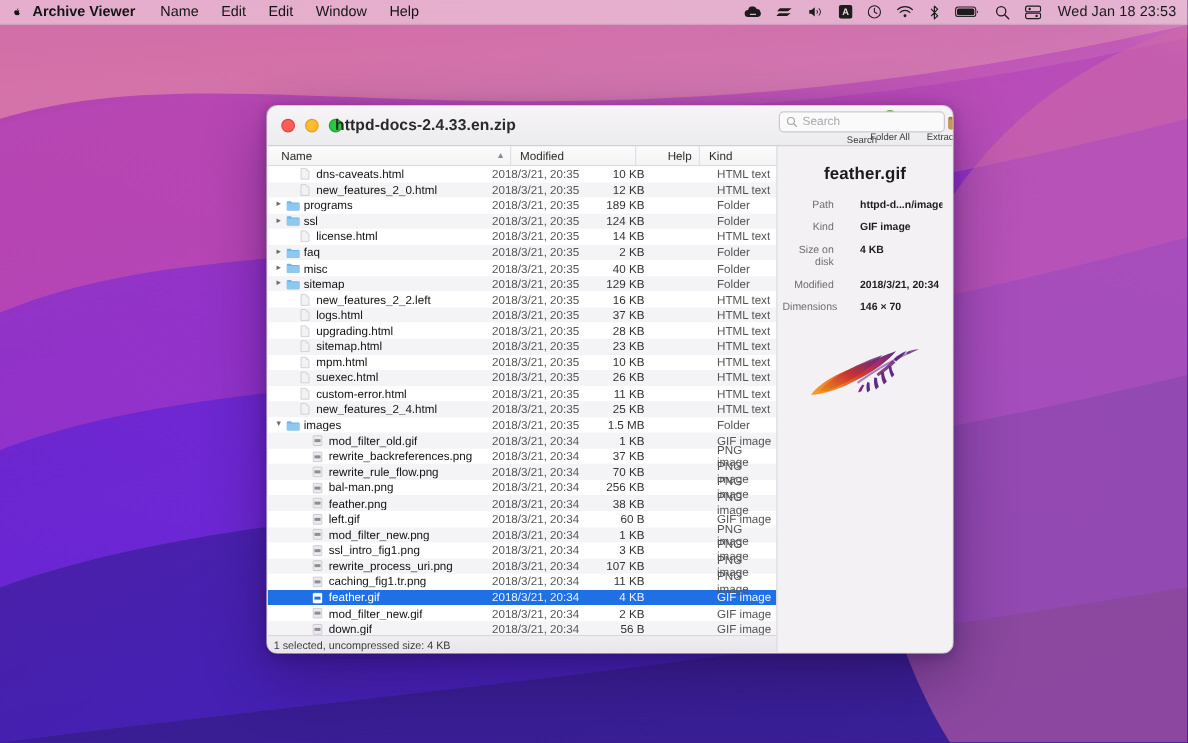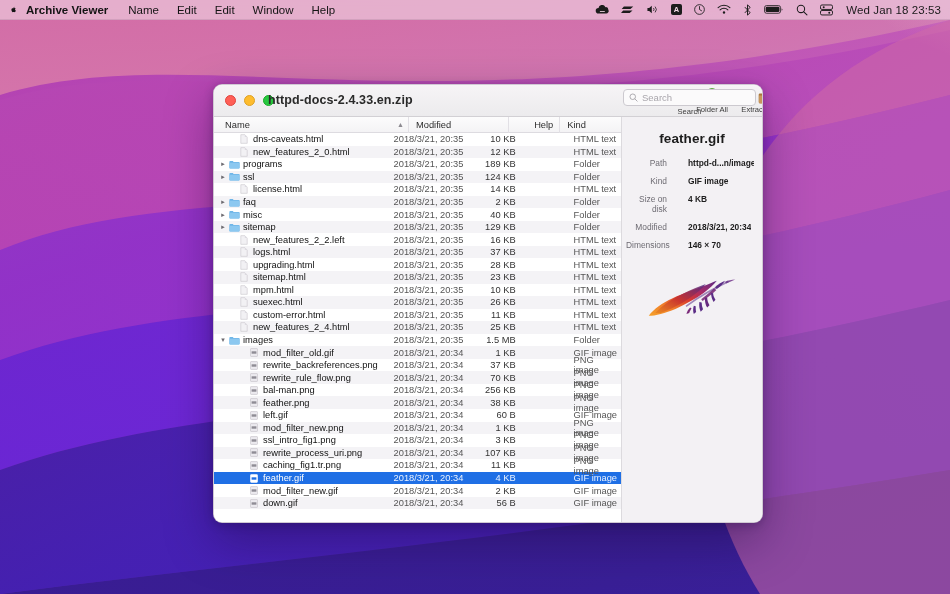--- a/index.html
+++ b/index.html
@@ -810,20 +810,23 @@
                 </svg>
               </span>
               <span class="fname">down.gif</span>
             </div>
             <div class="c-mod">2018/3/21, 20:34</div>
             <div class="c-size">56 B</div>
             <div class="c-kind">GIF image</div>
           </div>
         </div>
 
+      <div id="status-bar">
+        <span>1 selected, uncompressed size: 4 KB</span>
+      </div>
     </div>
 
     <div id="right-pane">
       <div id="info-title">feather.gif</div>
       <div class="info-rows">
           <div class="inf-row">
             <div class="inf-key">Path</div>
             <div class="inf-val">httpd-d...n/images</div>
           </div>
           <div class="inf-row">

